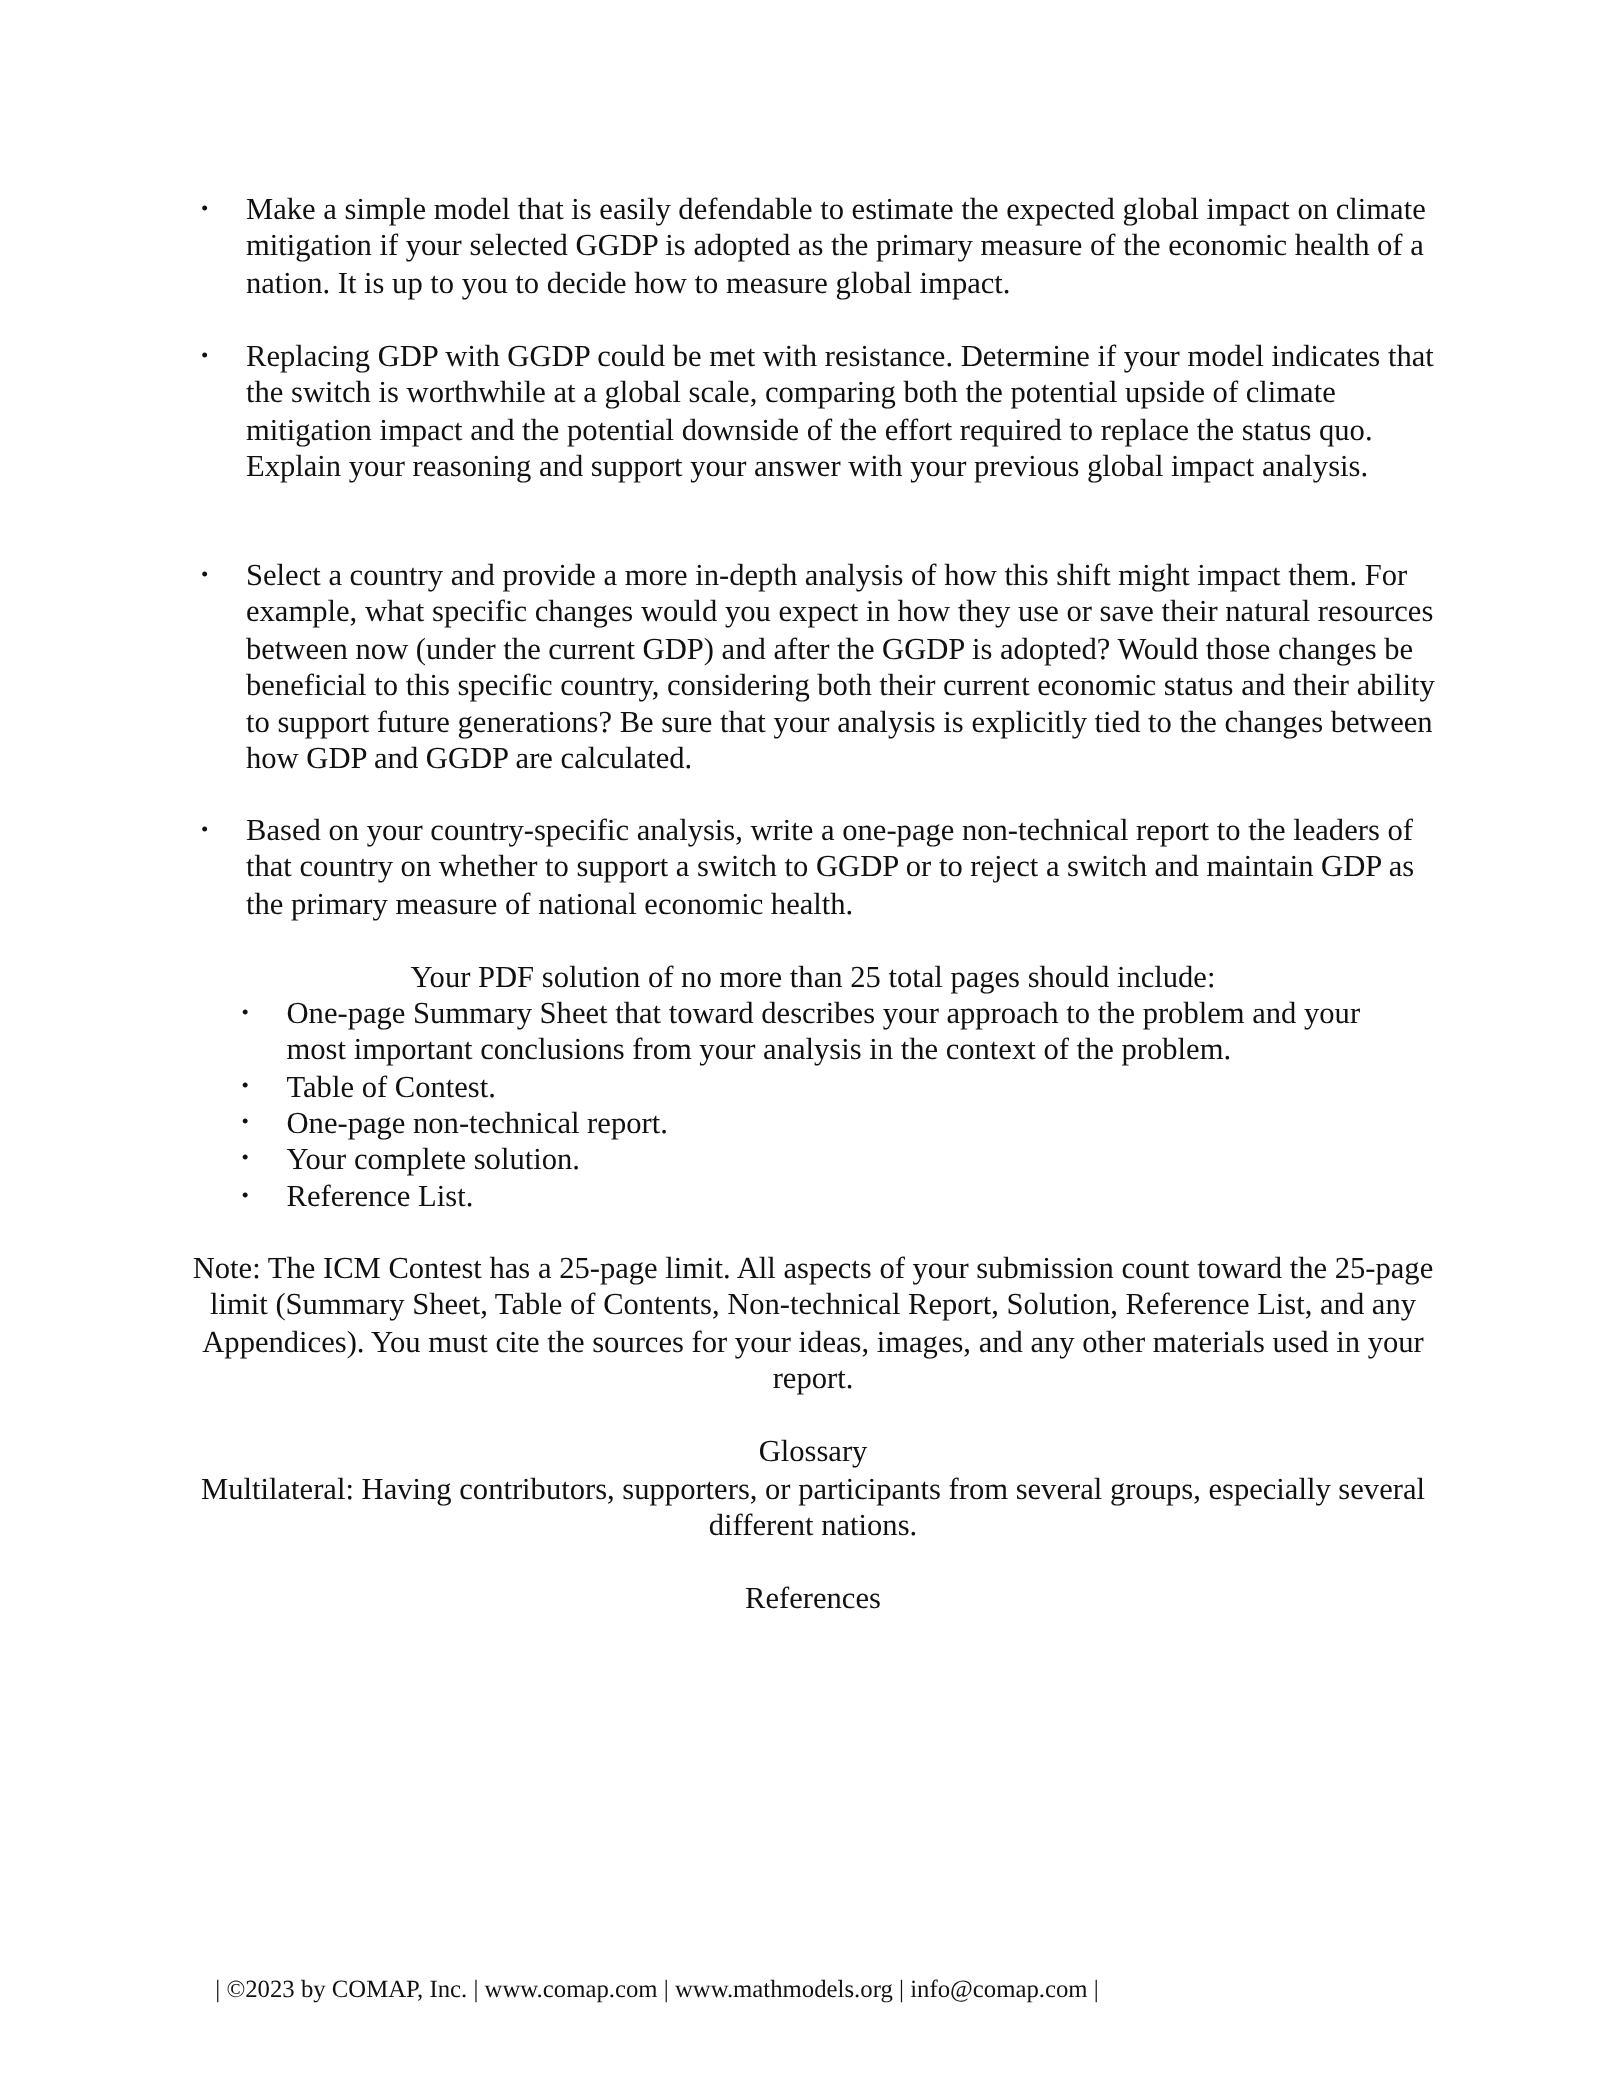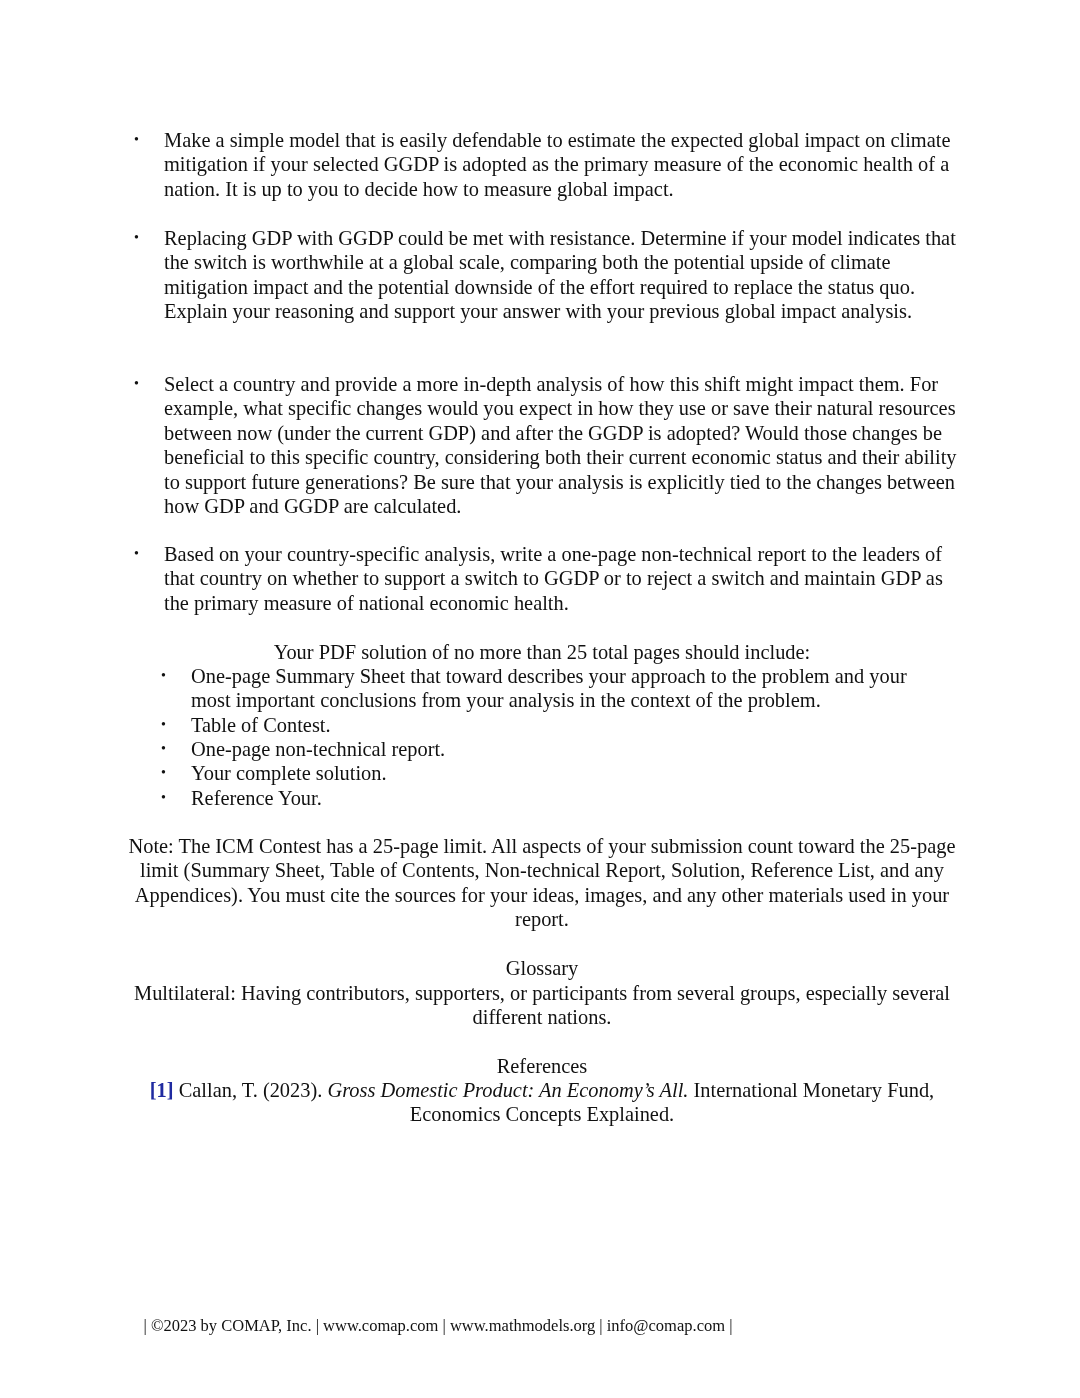--- a/index.html
+++ b/index.html
@@ -53,25 +53,24 @@
   <div class="sub-item text" style="top:737px;">
     <span class="sub-dot">•</span>
     <span>One-page non-technical report.</span>
   </div>
   <div class="sub-item text" style="top:761px;">
     <span class="sub-dot">•</span>
     <span>Your complete solution.</span>
   </div>
   <div class="sub-item text" style="top:786px;">
     <span class="sub-dot">•</span>
-    <span>Reference Your.</span>
+    <span>Reference List.</span>
   </div>
 
   <div class="para text" style="top:834px;">Note: The ICM Contest has a 25-page limit. All aspects of your submission count toward the 25-page limit (Summary Sheet, Table of Contents, Non-technical Report, Solution, Reference List, and any Appendices). You must cite the sources for your ideas, images, and any other materials used in your report.</div>
 
   <div class="para text bold" style="top:956px;">Glossary</div>
   <div class="para text" style="top:981px;"><span class="bold">Multilateral:</span><span> Having contributors, supporters, or participants from several groups, especially several different nations.</span></div>
 
   <div class="para text bold" style="top:1054px;">References</div>
-  <div class="para text" style="top:1078px;"><span class="ref-num">[1]</span><span> Callan, T. (2023). </span><span class="ital">Gross Domestic Product: An Economy’s All.</span><span> International Monetary Fund, Economics Concepts Explained.</span></div>
 
   <div class="footer">| ©2023 by COMAP, Inc. | www.comap.com | www.mathmodels.org | info@comap.com |</div>
 </div>
 
 </body></html>

